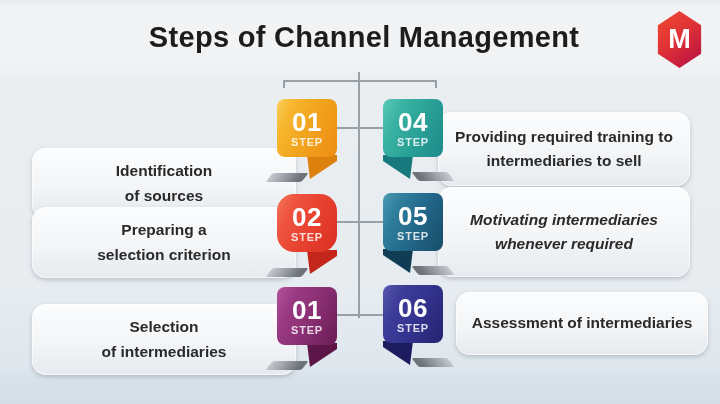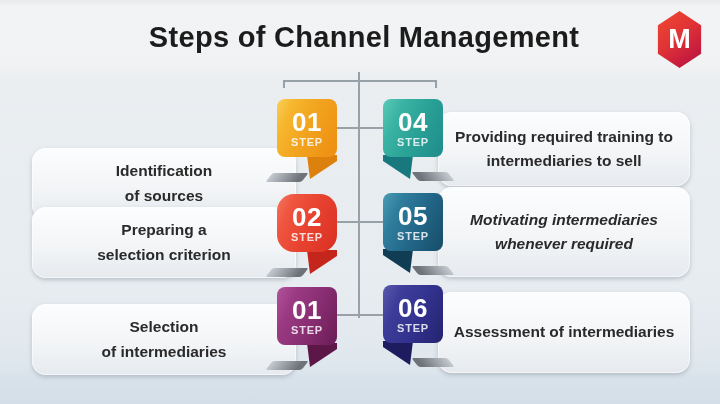--- a/index.html
+++ b/index.html
@@ -44,21 +44,21 @@
     box-shadow:0 2px 4px rgba(130,140,150,.45), inset 0 0 0 1px rgba(255,255,255,.55);
     display:flex;flex-direction:column;align-items:center;justify-content:center;
     text-align:center;
     font-weight:bold;color:#2a2a2a;font-size:15.5px;line-height:1.55;
   }
   .card-s1{left:32px;top:112px;width:264px;height:71px;margin-top:36px;}
   .card-s2{left:32px;top:207px;width:264px;height:71px;text-align:right;}
   .card-s3{left:32px;top:304px;width:264px;height:71px;}
   .card-s4{left:438px;top:112px;width:252px;height:74px;}
   .card-s5{left:438px;top:187px;width:252px;height:90px;font-style:italic;}
-  .card-s6{left:438px;top:292px;width:252px;height:81px;}
+  .card-s6{left:456px;top:292px;width:252px;height:63px;}
   .card .l2:empty{display:none;}
   
   .curl{
     position:absolute;z-index:3;width:36px;height:9px;border-radius:2px;
   }
   .curl-left{transform:skewX(-38deg);background:linear-gradient(90deg,#c4cacf 0%,#6d7378 85%);}
   .curl-right{transform:skewX(38deg);background:linear-gradient(90deg,#6d7378 15%,#c4cacf 100%);}
   .curl-s1{left:269px;top:173px;} .curl-s2{left:269px;top:268px;} .curl-s3{left:269px;top:361px;}
   .curl-s4{left:415px;top:172px;} .curl-s5{left:415px;top:266px;} .curl-s6{left:415px;top:358px;}
   

